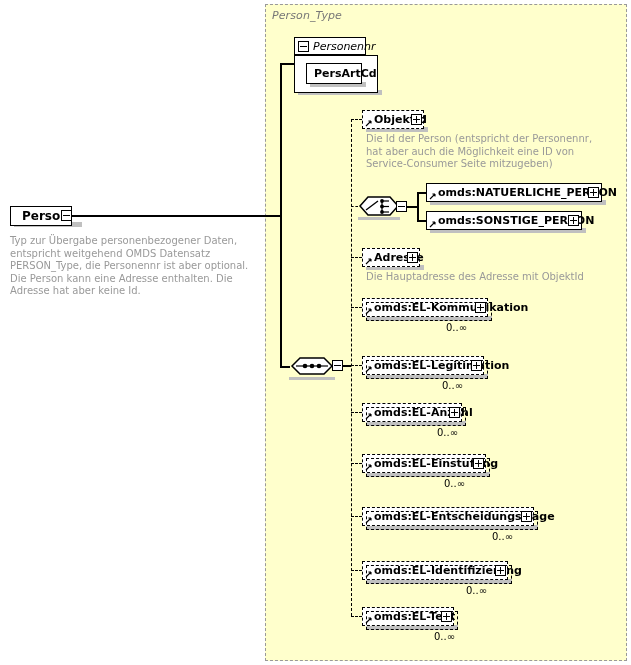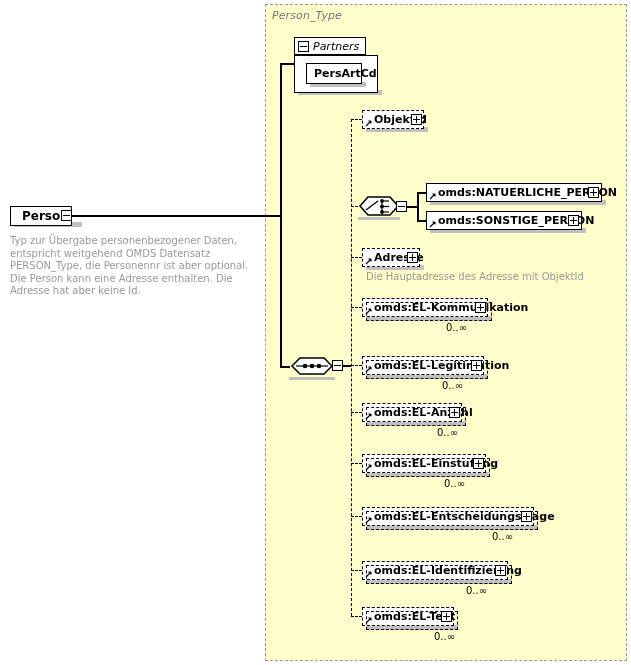--- a/index.html
+++ b/index.html
@@ -85,21 +85,21 @@
 
   <div class="ln lnv" style="left:280px;top:63px;height:304px;width:1.5px;"></div>
 
   <div class="ln lnh" style="left:280px;top:63px;width:14px;height:1.5px;"></div>
 
   <div class="ln lnh" style="left:280px;top:366px;width:10px;height:1.5px;"></div>
 
   <div class="shadow" style="left:298px;top:90px;width:84px;height:5px;"></div>
   <div class="attr-box" style="left:294px;top:55px;width:84px;height:38px;"></div>
   <div class="attr-tab" style="left:294px;top:37px;width:72px;">
-    <span class="t">Partners</span>
+    <span class="t">Personennr</span>
   </div>
   <div class="tgl" style="left:298px;top:41px;"></div>
 
   <div class="shadow" style="left:310px;top:82px;width:56px;height:5px;"></div>
   <div class="node solid" style="left:306px;top:63px;width:56px;height:21px;">
     <span class="lbl" style="padding-left:7px;">PersArtCd</span>
   </div>
 
   <div class="comp" style="left:288px;top:355px;">
     <svg width="62" height="26" viewBox="0 0 62 26">
@@ -118,20 +118,21 @@
 
   <div class="dln dlnh" style="left:351px;top:119px;width:11px;"></div>
   <div class="shadow" style="left:366px;top:127px;width:62px;height:5px;"></div>
   <div class="node dashed" style="left:362px;top:110px;width:62px;height:19px;">
     <span class="lbl">ObjektId</span>
     <svg class="arrw" viewBox="0 0 7 7">
       <path d="M1,6 L6,1 M6,1 L3.4,1 M6,1 L6,3.6" stroke="#000" stroke-width="1.1" fill="none"></path>
     </svg>
   </div>
   <div class="tgl plus" style="left:411px;top:114px;"></div>
+  <div class="doc" style="left:366px;top:133px;width:232px;">Die Id der Person (entspricht der Personennr, hat aber auch die Möglichkeit eine ID von Service-Consumer Seite mitzugeben)</div>
 
   <div class="dln dlnh" style="left:351px;top:206px;width:7px;"></div>
   <div class="comp" style="left:356px;top:195px;">
     <svg width="58" height="26" viewBox="0 0 58 26">
       <polygon points="12,2 34,2 42,11 34,20 12,20 4,11" fill="#ffffff" stroke="#000" stroke-width="1.5"></polygon>
       <rect x="2" y="22" width="42" height="3" fill="#c0c0c0"></rect>
       <line x1="10" y1="15" x2="22" y2="6" stroke="#000" stroke-width="1.3"></line>
       <line x1="26" y1="6" x2="26" y2="17" stroke="#000" stroke-width="1.2"></line>
       <circle cx="26" cy="6" r="1.9" fill="#000"></circle>
       <circle cx="26" cy="11.5" r="1.9" fill="#000"></circle>

